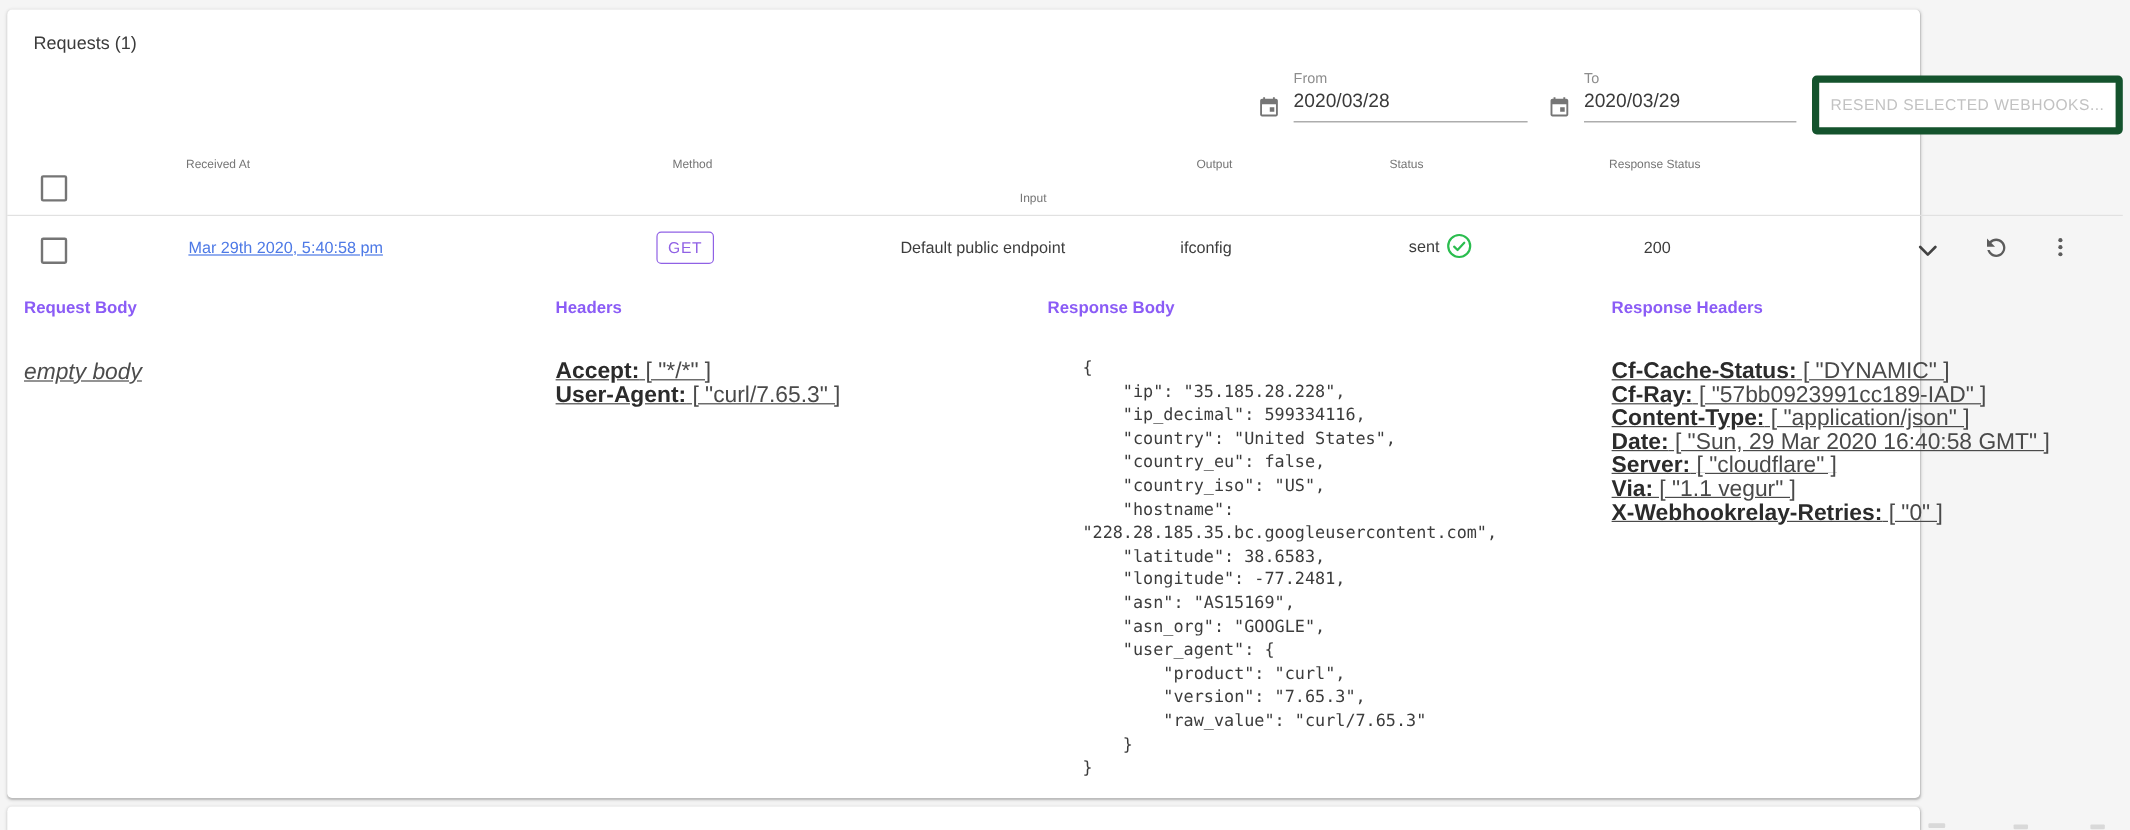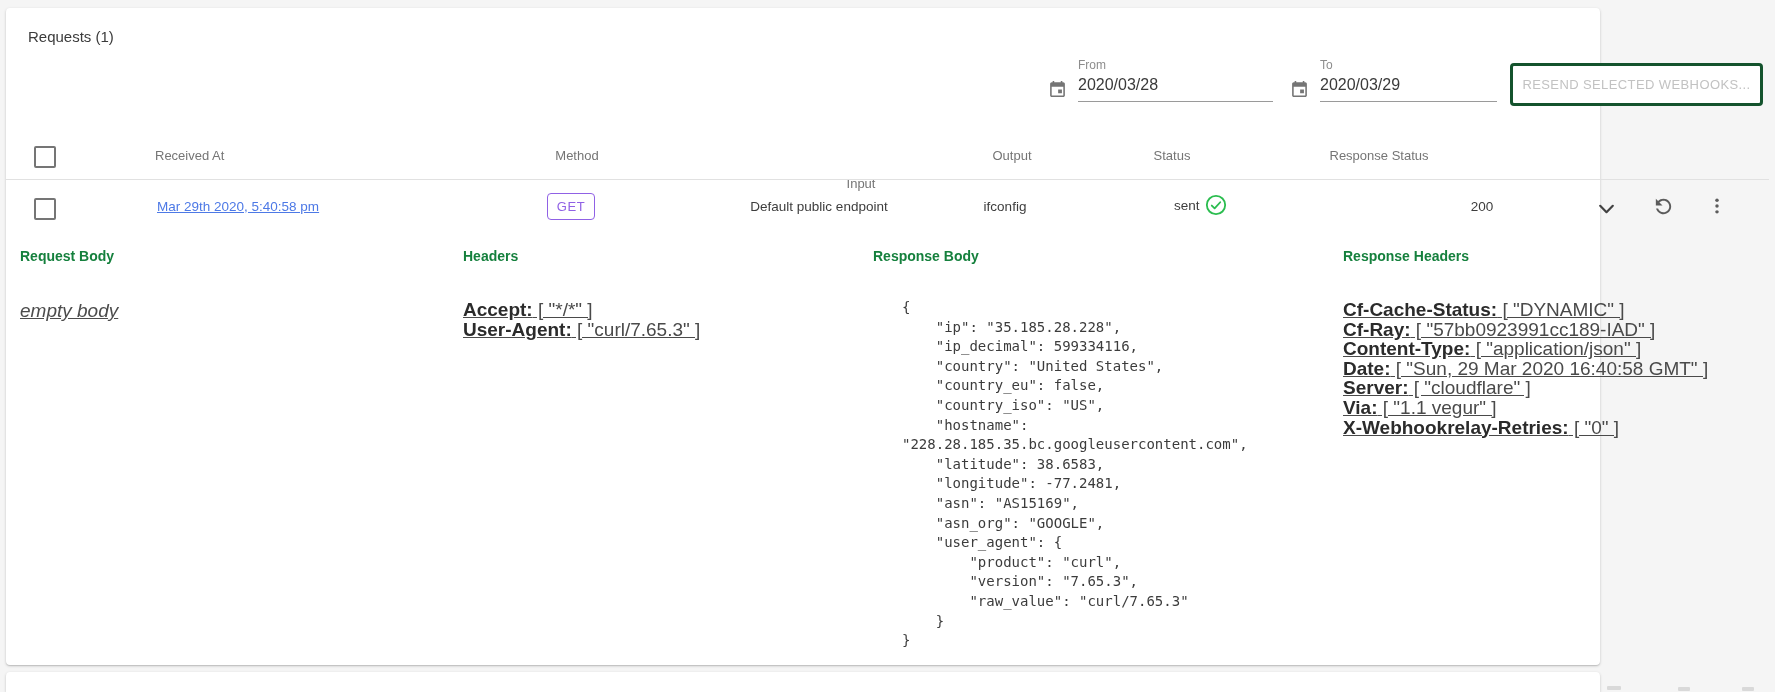--- a/index.html
+++ b/index.html
@@ -21,46 +21,46 @@
   .page-title{left:22px;top:20px;font-size:15px;color:#3b3b3b;}
 
   
   .cal-icon{width:19px;height:19px;}
   .field-label{font-size:12px;color:#8d8d8d;}
   .field-value{font-size:16px;color:#3a3a3a;}
   .field-underline{height:1px;background:#9a9a9a;}
 
   .resend-btn{
     left:1504px;top:55px;width:247px;height:37px;
-    border:3px solid #14532d;border-radius:4px;background:#fff;
+    border:6px solid #14532d;border-radius:4px;background:#fff;
     color:#c2c2c2;font-size:13px;letter-spacing:.4px;
     display:flex;align-items:center;justify-content:center;
     font-family:"Liberation Sans", sans-serif;cursor:default;
   }
 
   .checkbox{
     width:18px;height:18px;border:2px solid #757575;border-radius:2px;
     background:#fff;cursor:pointer;
   }
-  .col-label{font-size:13px;color:#757575;font-weight:500;top:140px;white-space:nowrap;}
+  .col-label{font-size:10px;color:#757575;font-weight:500;top:124px;white-space:nowrap;}
   .divider{left:0;width:1763px;height:1px;background:#e1e1e1;}
 
   .row-text{font-size:13.5px;color:#3d3d3d;top:191px;white-space:nowrap;}
   .date-link{color:#4d79e6;text-decoration:underline;cursor:pointer;}
   .method-badge{
     left:541px;top:185px;width:46px;height:25px;
     border:1px solid #9061e5;border-radius:4px;color:#9061e5;
     font-size:13px;letter-spacing:.6px;
     display:flex;align-items:center;justify-content:center;cursor:default;
   }
   .status-wrap{left:1168px;top:186px;display:flex;align-items:center;gap:5px;}
   .icon-btn{background:none;border:none;padding:0;cursor:pointer;line-height:0;}
 
   
-  .detail-title{top:240px;font-size:14px;font-weight:bold;color:#15803d;white-space:nowrap;}
+  .detail-title{top:240px;font-size:14px;font-weight:bold;color:#8b5cf6;white-space:nowrap;}
   .detail-body{font-size:19px;line-height:19.6px;color:#4a4a4a;text-decoration:underline;}
   .empty-body{left:14px;top:293px;font-style:italic;color:#4c4c4c;}
   .hdr-line .hdr-name{font-weight:bold;color:#2b2b2b;}
   .hdr-line .hdr-val{white-space:pre-wrap;color:#4a4a4a;}
   .json-pre{
     left:896px;top:290px;width:382px;margin:0;
     font-family:"DejaVu Sans Mono", monospace;
     font-size:14px;line-height:19.6px;color:#3c3c3c;
     white-space:pre-wrap;word-break:normal;
   }
@@ -120,21 +120,21 @@
     <div class="abs row-text centered" style="left:999px;">ifconfig</div>
     <div class="abs status-wrap">
       <span class="row-text" style="position:static;">sent</span>
       <span style="line-height:0;">
         <svg width="22" height="22" viewBox="0 0 24 24">
             <circle cx="12" cy="12" r="10" fill="none" stroke="#2bbd4f" stroke-width="2"></circle>
             <path d="M7.4 12.6l3.1 3 6.1-6.6" fill="none" stroke="#2bbd4f" stroke-width="2" stroke-linecap="round" stroke-linejoin="round"></path>
           </svg>
       </span>
     </div>
-    <div class="abs row-text centered" style="left:1476px;">200</div>
+    <div class="abs row-text centered" style="left:1375px;">200</div>
 
     <button class="abs icon-btn" style="left:1592px;top:196px;">
       <span>
         <svg width="17" height="11" viewBox="0 0 17 11">
             <path d="M2.2 1.8 L8.5 8.2 L14.8 1.8" stroke="#424242" stroke-width="2.2" fill="none" stroke-linecap="round" stroke-linejoin="round"></path>
           </svg>
       </span>
     </button>
     <button class="abs icon-btn" style="left:1646px;top:187px;">
       <span>

